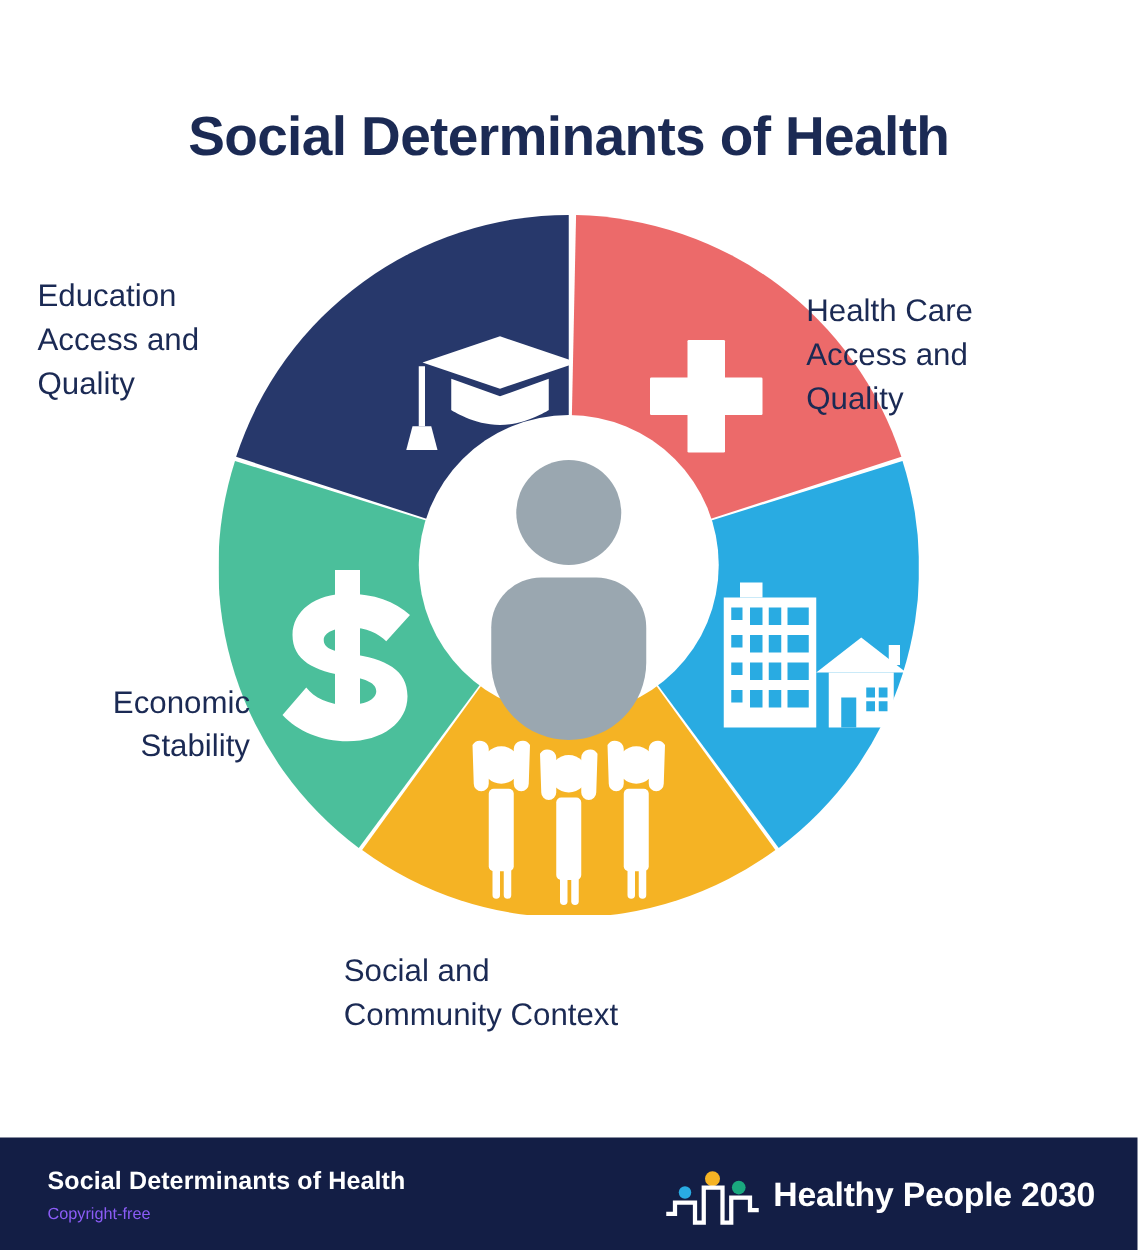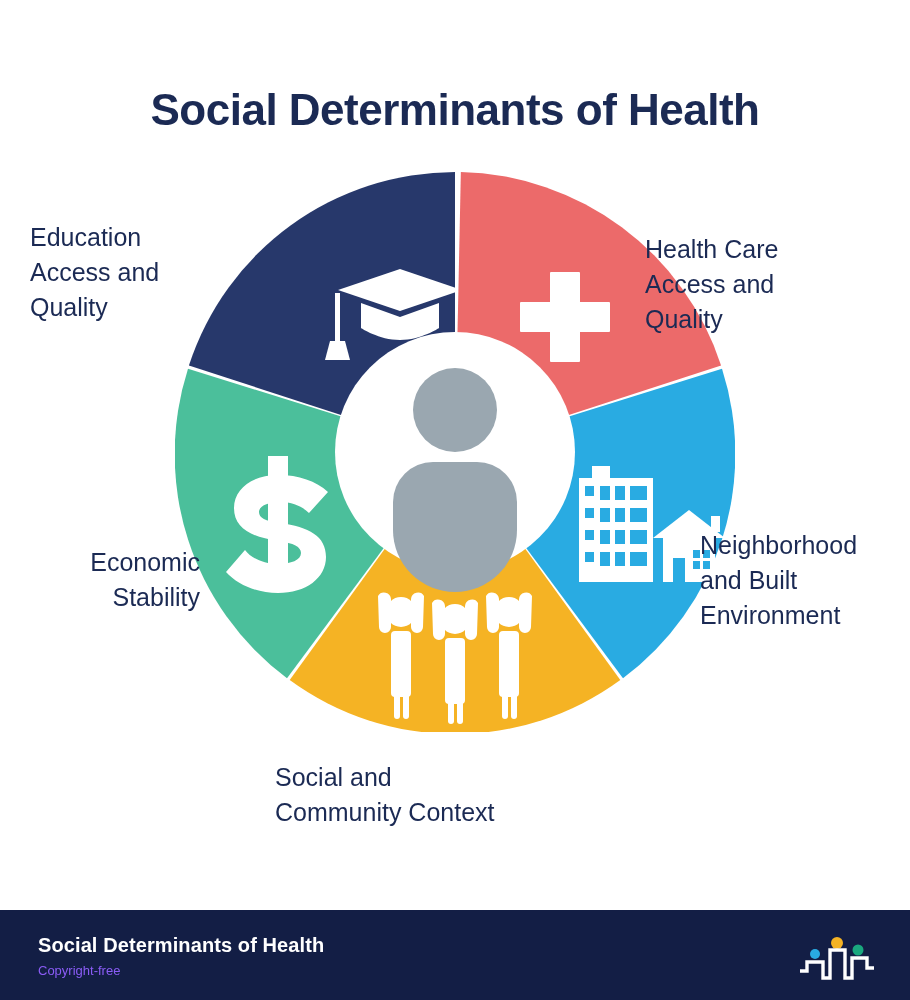--- a/index.html
+++ b/index.html
@@ -207,23 +207,20 @@
   </div>
 
   <div class="label label-education">Education
 Access and
 Quality</div>
 
   <div class="label label-healthcare">Health Care
 Access and
 Quality</div>
 
-  <div class="label label-neighborhood">Neighborhood
-and Built
-Environment</div>
 
   <div class="label label-social">Social and
 Community Context</div>
 
   <div class="label label-economic">Economic
 Stability</div>
 
   <div class="footer">
     <div class="footer-title">Social Determinants of Health</div>
     <div class="footer-sub">Copyright-free</div>
@@ -232,16 +229,17 @@
       <svg class="brand-mark" viewBox="0 0 78 50">
 
         <circle cx="17" cy="23" r="5" fill="#29abe2"></circle>
         <circle cx="39" cy="12" r="6" fill="#f5b324"></circle>
         <circle cx="60" cy="19" r="5.5" fill="#1aa87e"></circle>
 
         <g fill="none" stroke="#ffffff" stroke-width="3.4" stroke-linejoin="miter">
           <path d="M2,40 L9,40 L9,31 L25,31 L25,47 L32,47 L32,19 L47,19 L47,47 L54,47 L54,27 L69,27 L69,37 L76,37"></path>
         </g>
       </svg>
+      <span class="brand-text">Healthy People 2030</span>
     </div>
   </div>
 
 </div>
 
 </body></html>

